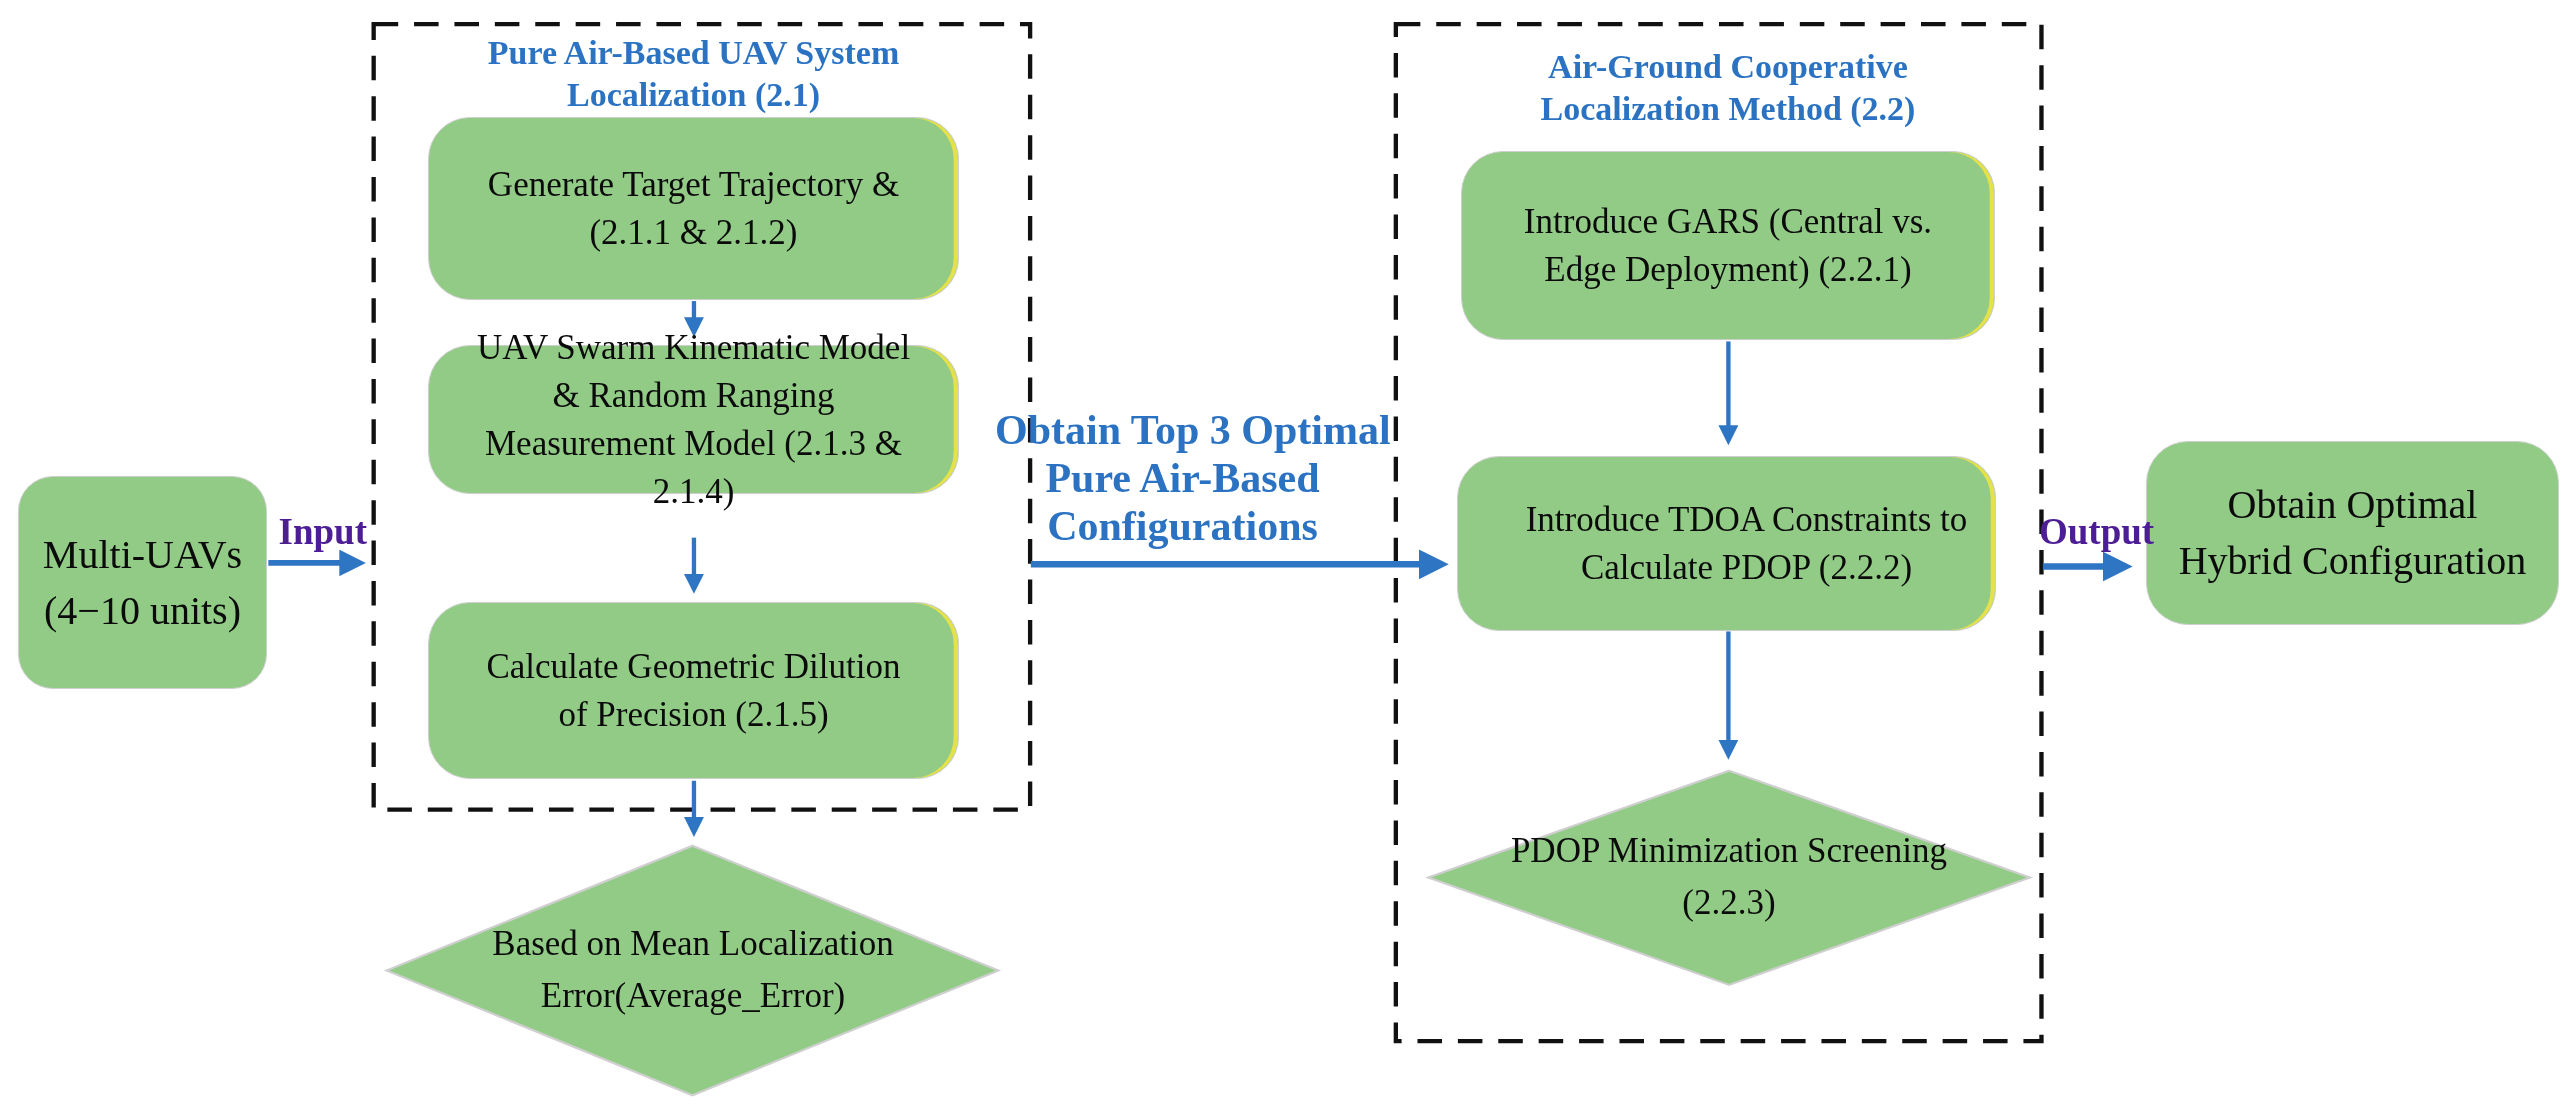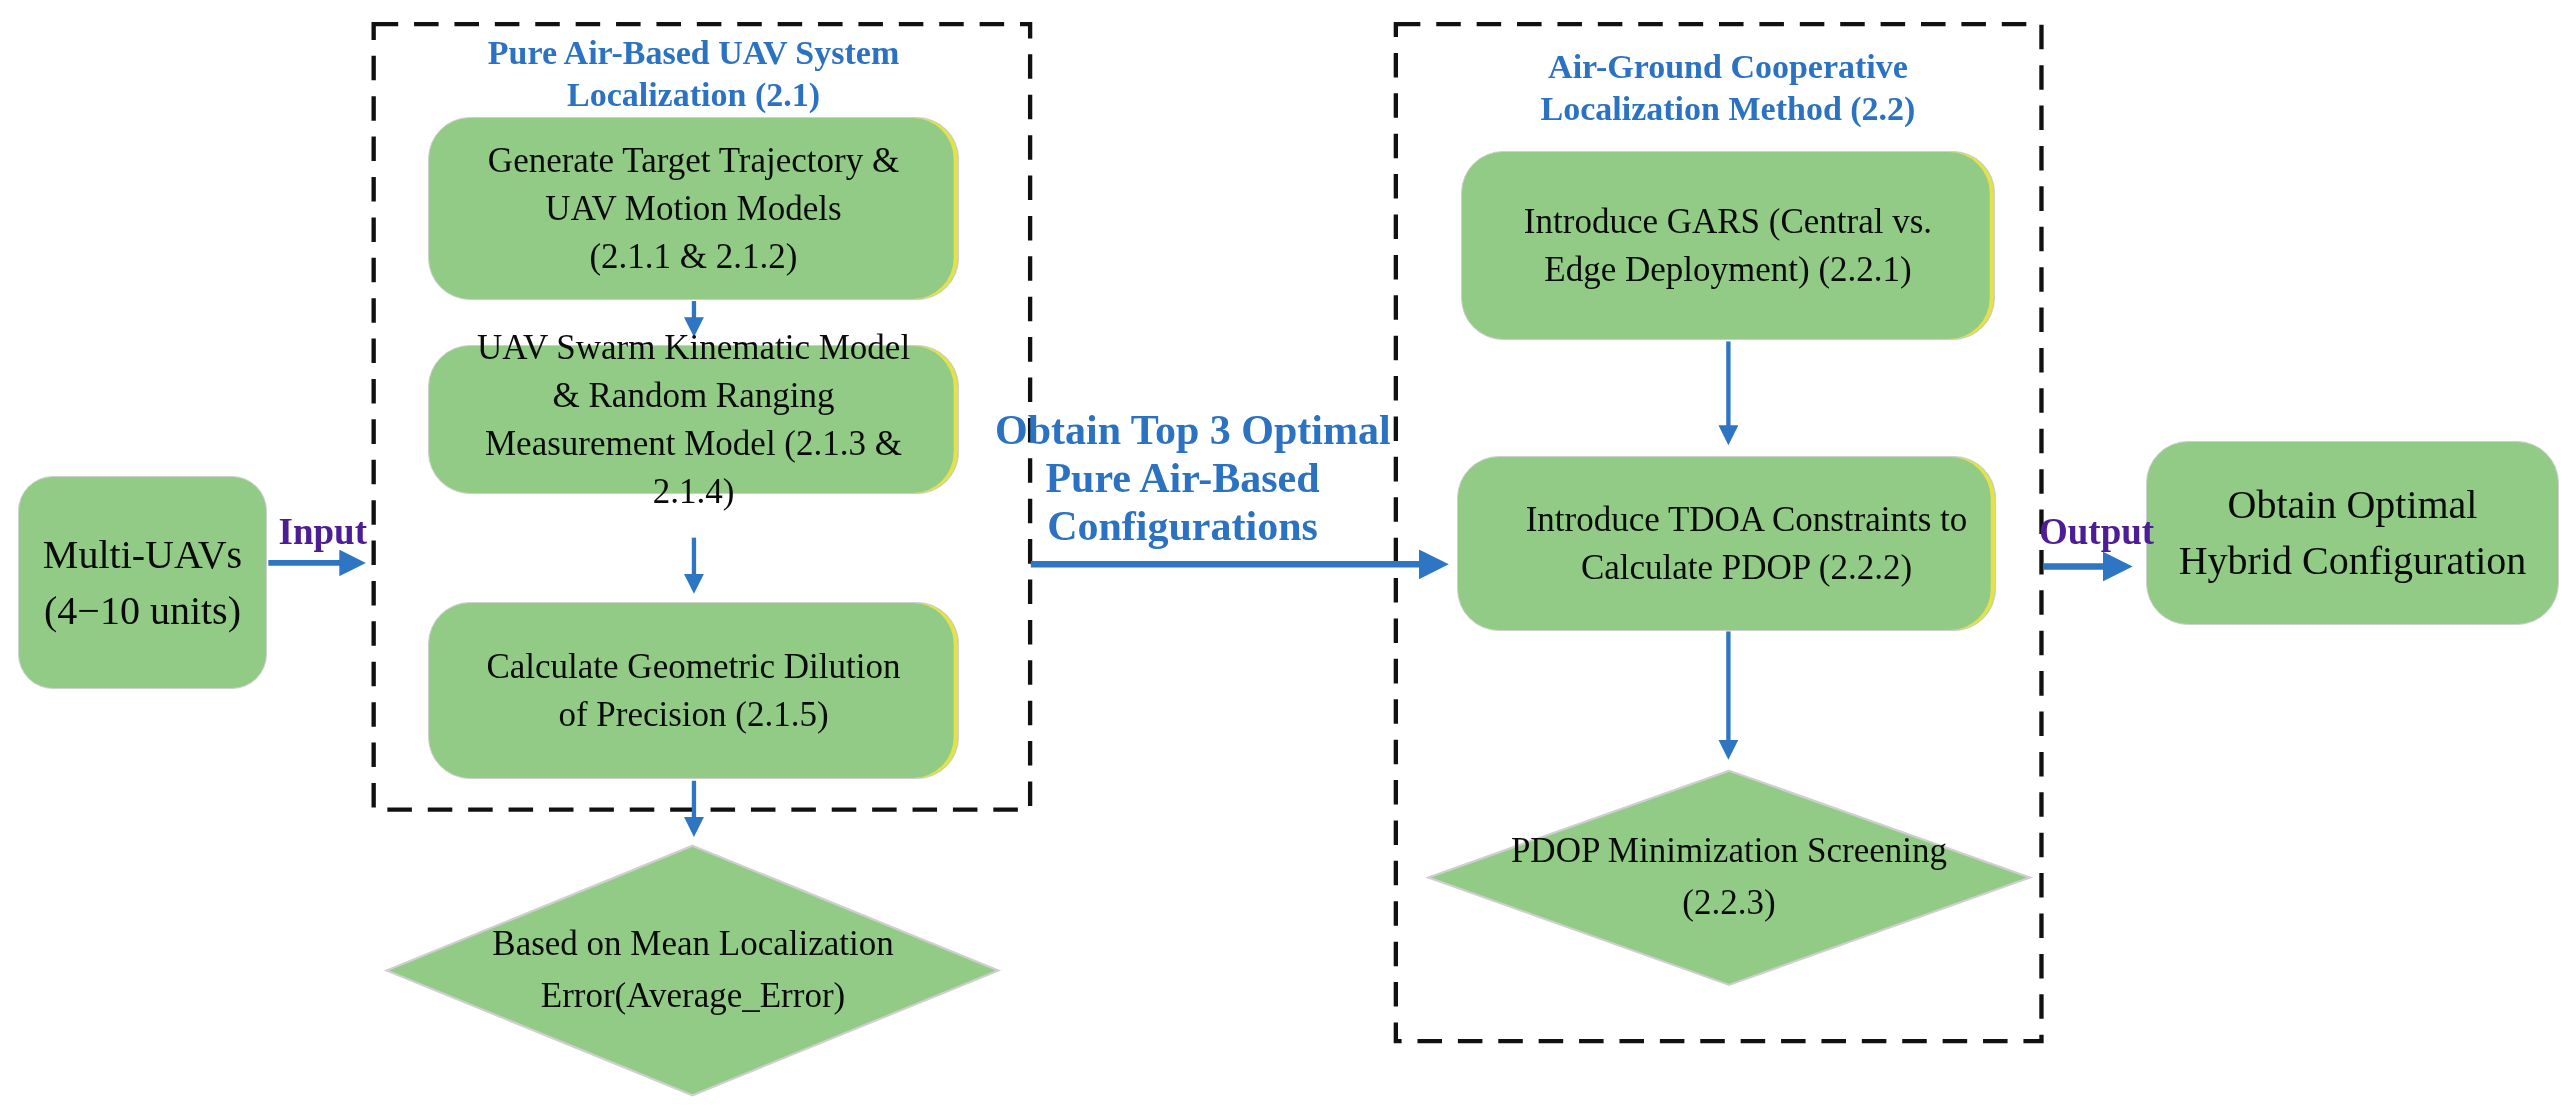--- a/index.html
+++ b/index.html
@@ -68,21 +68,20 @@
     <span class="ln">Localization Method (2.2)</span>
   </div>
 
   <div class="abs gbox bigtxt" style="left:18px;top:476px;width:249px;height:213px;border-radius:35px;">
     <span class="ln">Multi-UAVs</span>
     <span class="ln">(4−10 units)</span>
   </div>
 
   <div class="abs gbox accent" style="left:428px;top:117px;width:531px;height:183px;">
     <span class="ln">Generate Target Trajectory &amp;</span>
-    <span class="ln">UAV Motion Models</span>
     <span class="ln">(2.1.1 &amp; 2.1.2)</span>
   </div>
 
   <div class="abs gbox accent" style="left:428px;top:345px;width:531px;height:149px;">
     <span class="ln">UAV Swarm Kinematic Model</span>
     <span class="ln">&amp; Random Ranging</span>
     <span class="ln">Measurement Model (2.1.3 &amp;</span>
     <span class="ln">2.1.4)</span>
   </div>
 

